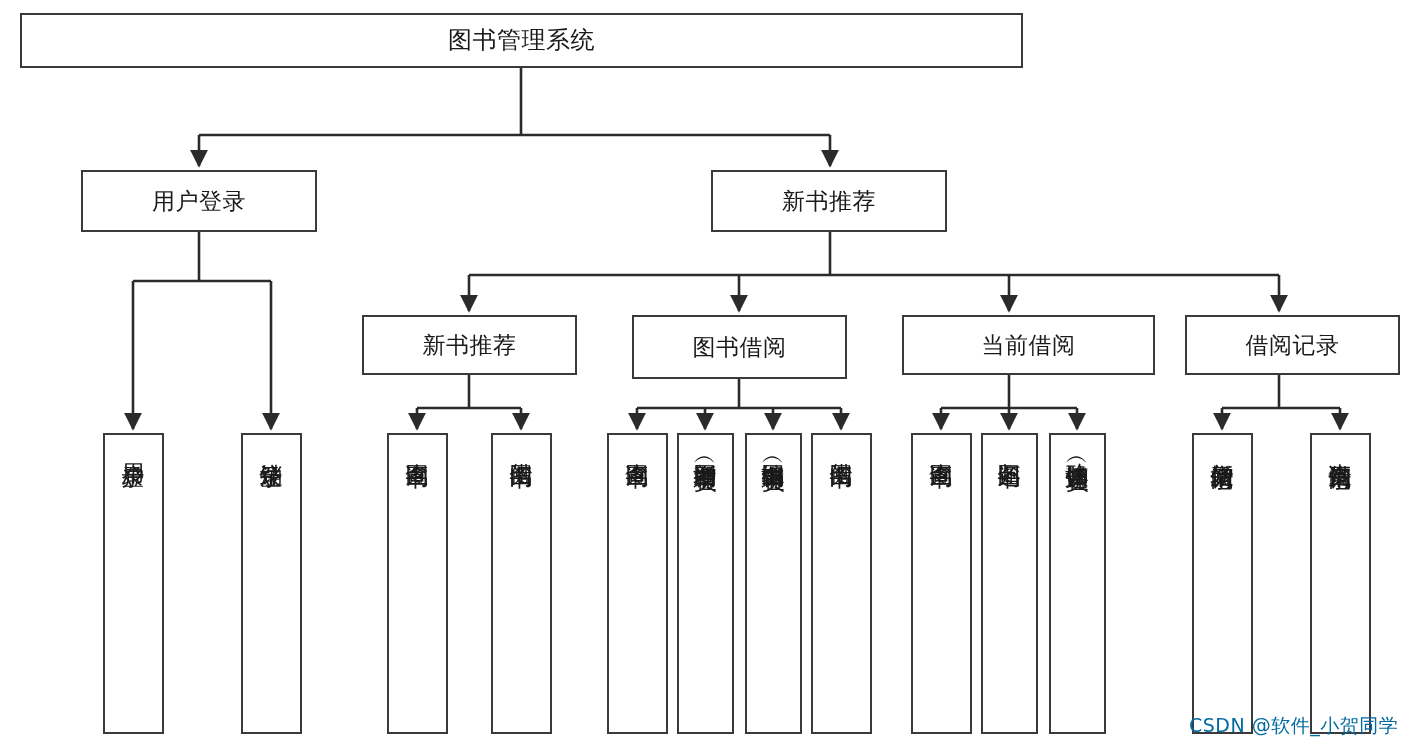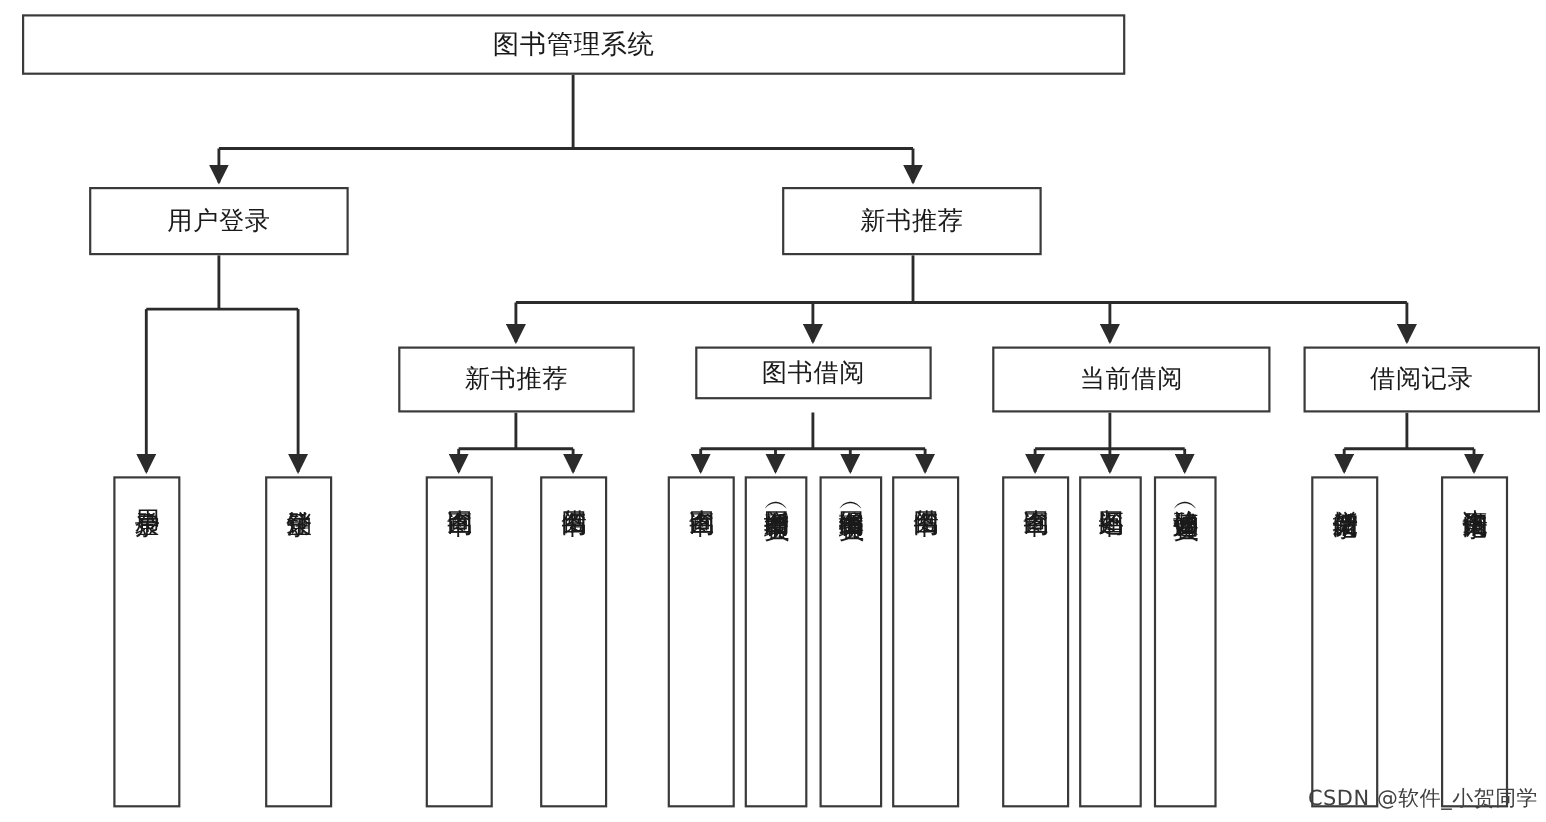--- a/index.html
+++ b/index.html
@@ -54,21 +54,21 @@
     line-height: 1.05;
     letter-spacing: 1px;
     white-space: pre-wrap;
     max-height: 285px;
   }
   .watermark {
     position: absolute;
     left: 1189px;
     top: 713px;
     font-size: 19px;
-    color: #404040;
+    color: #0369a1;
     white-space: nowrap;
     letter-spacing: 0.5px;
   }
 </style>
 </head>
 <body>
 
 <div id="canvas">
 
   <svg class="wires" viewBox="0 0 1405 747" xmlns="http://www.w3.org/2000/svg">
@@ -130,21 +130,21 @@
   <div class="node" style="left:81px; top:170px; width:236px; height:62px;">
     <span class="label">用户登录</span>
   </div>
   <div class="node" style="left:711px; top:170px; width:236px; height:62px;">
     <span class="label">新书推荐</span>
   </div>
 
   <div class="node" style="left:362px; top:315px; width:215px; height:60px;">
     <span class="label">新书推荐</span>
   </div>
-  <div class="node" style="left:632px; top:315px; width:215px; height:48px;">
+  <div class="node" style="left:632px; top:315px; width:215px; height:64px;">
     <span class="label">图书借阅</span>
   </div>
   <div class="node" style="left:902px; top:315px; width:253px; height:60px;">
     <span class="label">当前借阅</span>
   </div>
   <div class="node" style="left:1172px; top:315px; width:215px; height:60px;margin-left:13px;">
     <span class="label">借阅记录</span>
   </div>
 
   <div class="node leaf" style="left:103px; top:433px; width:61px; height:301px;">

